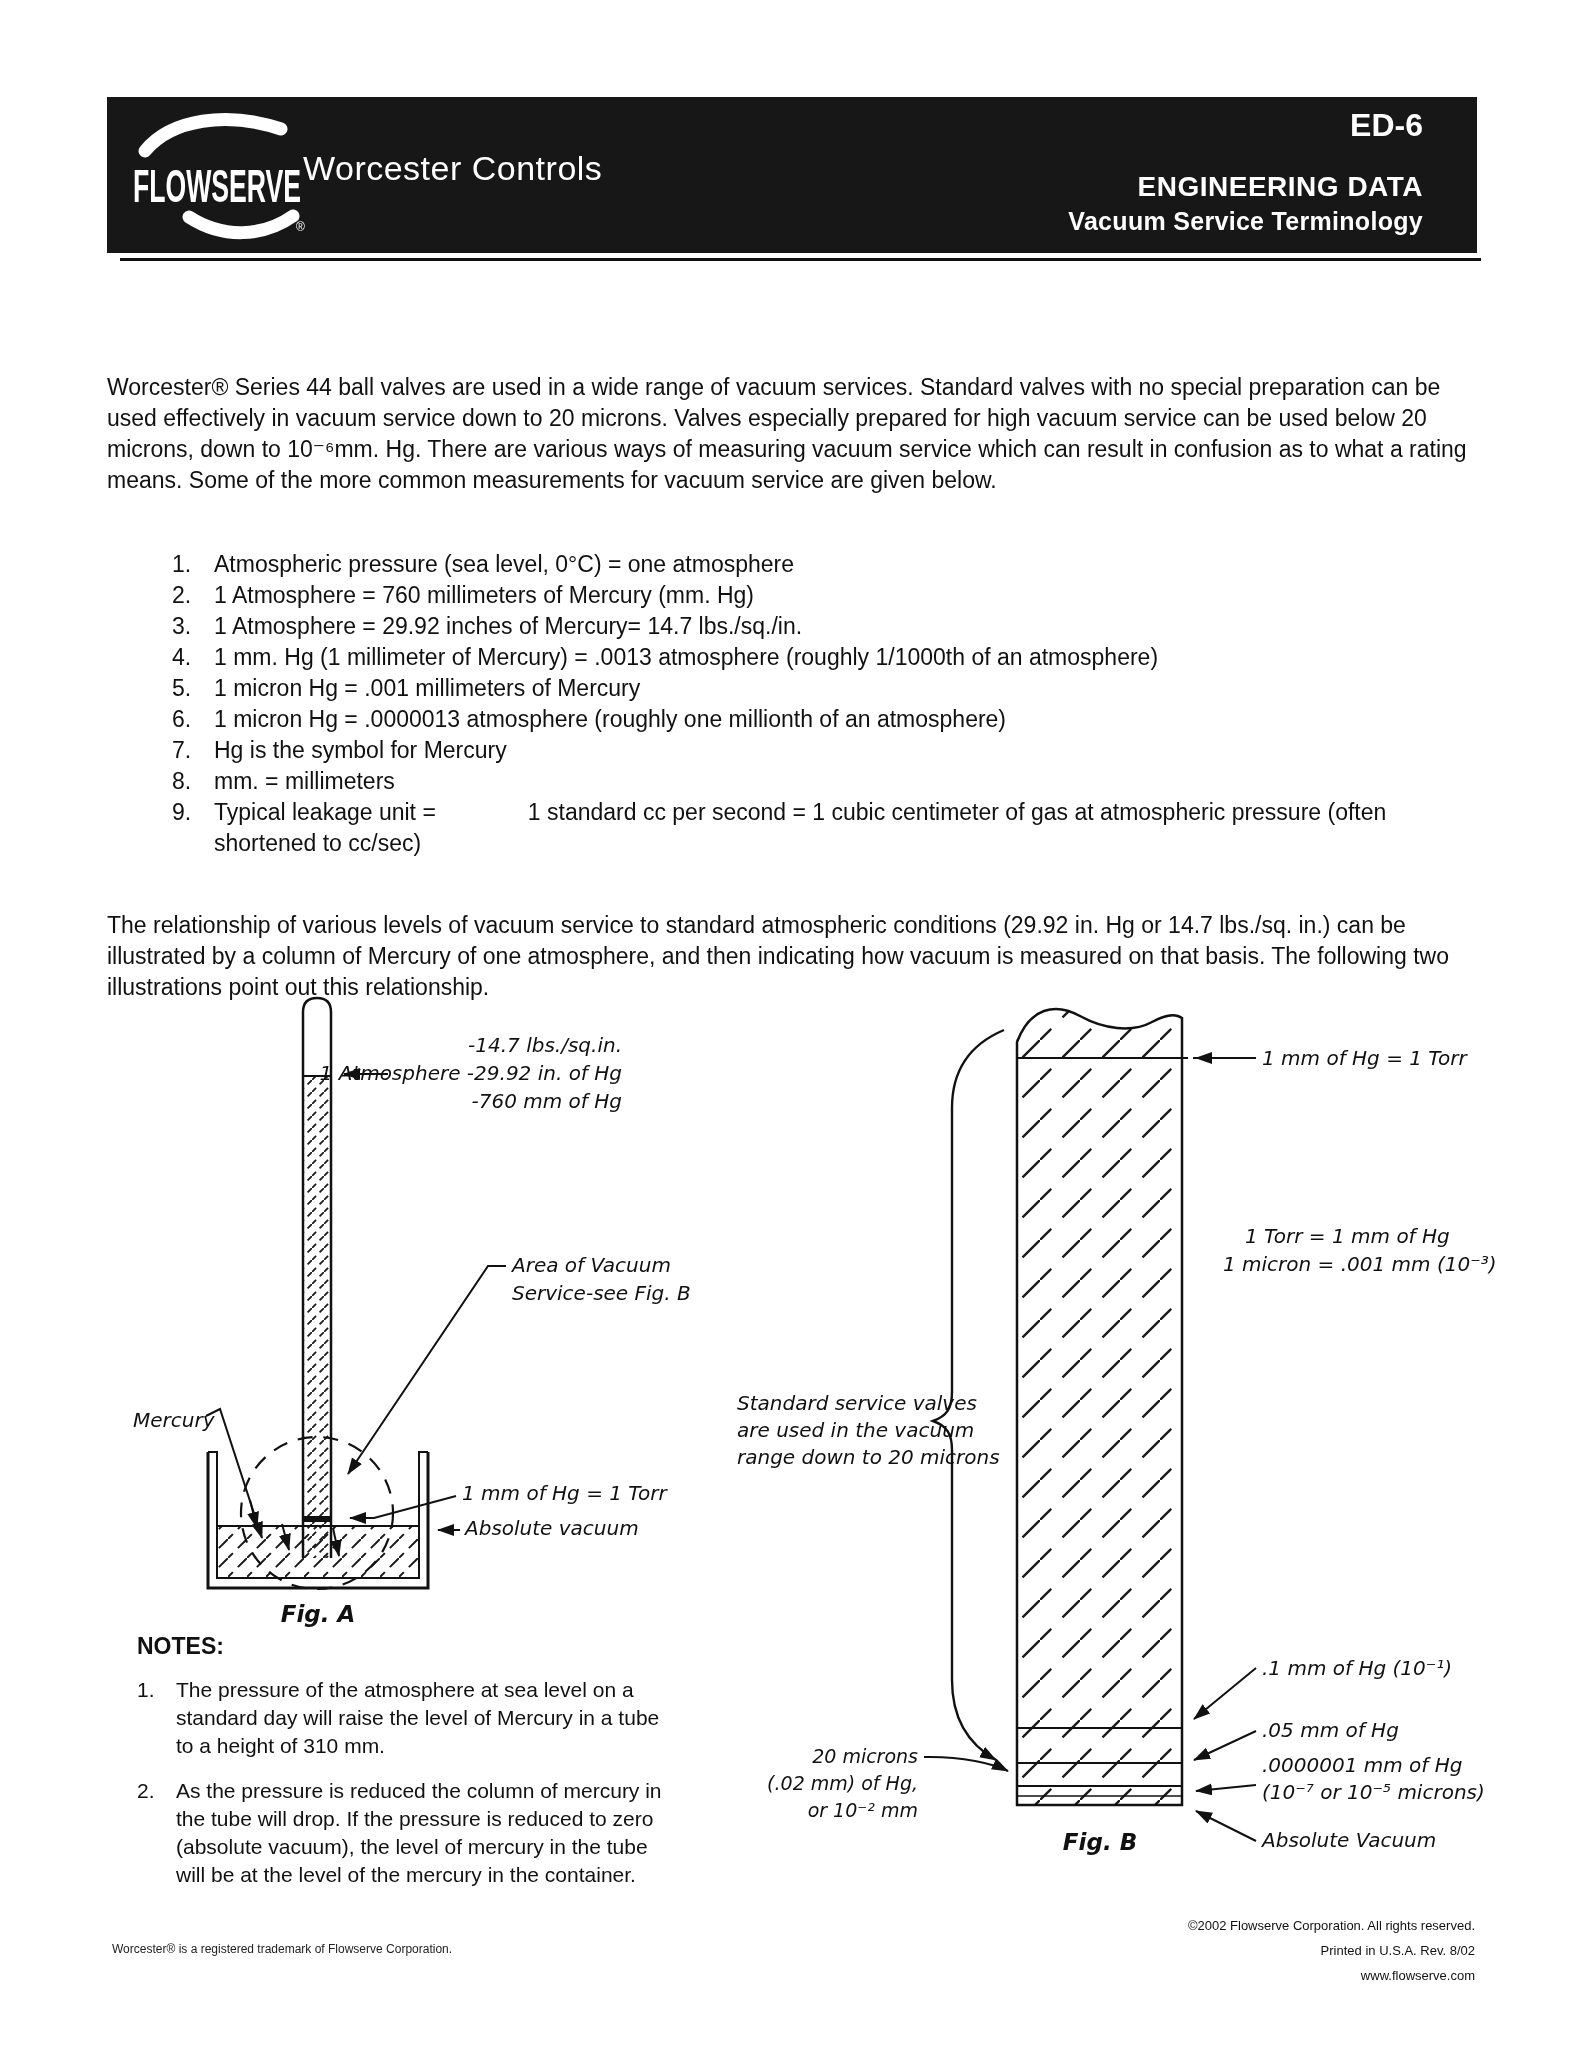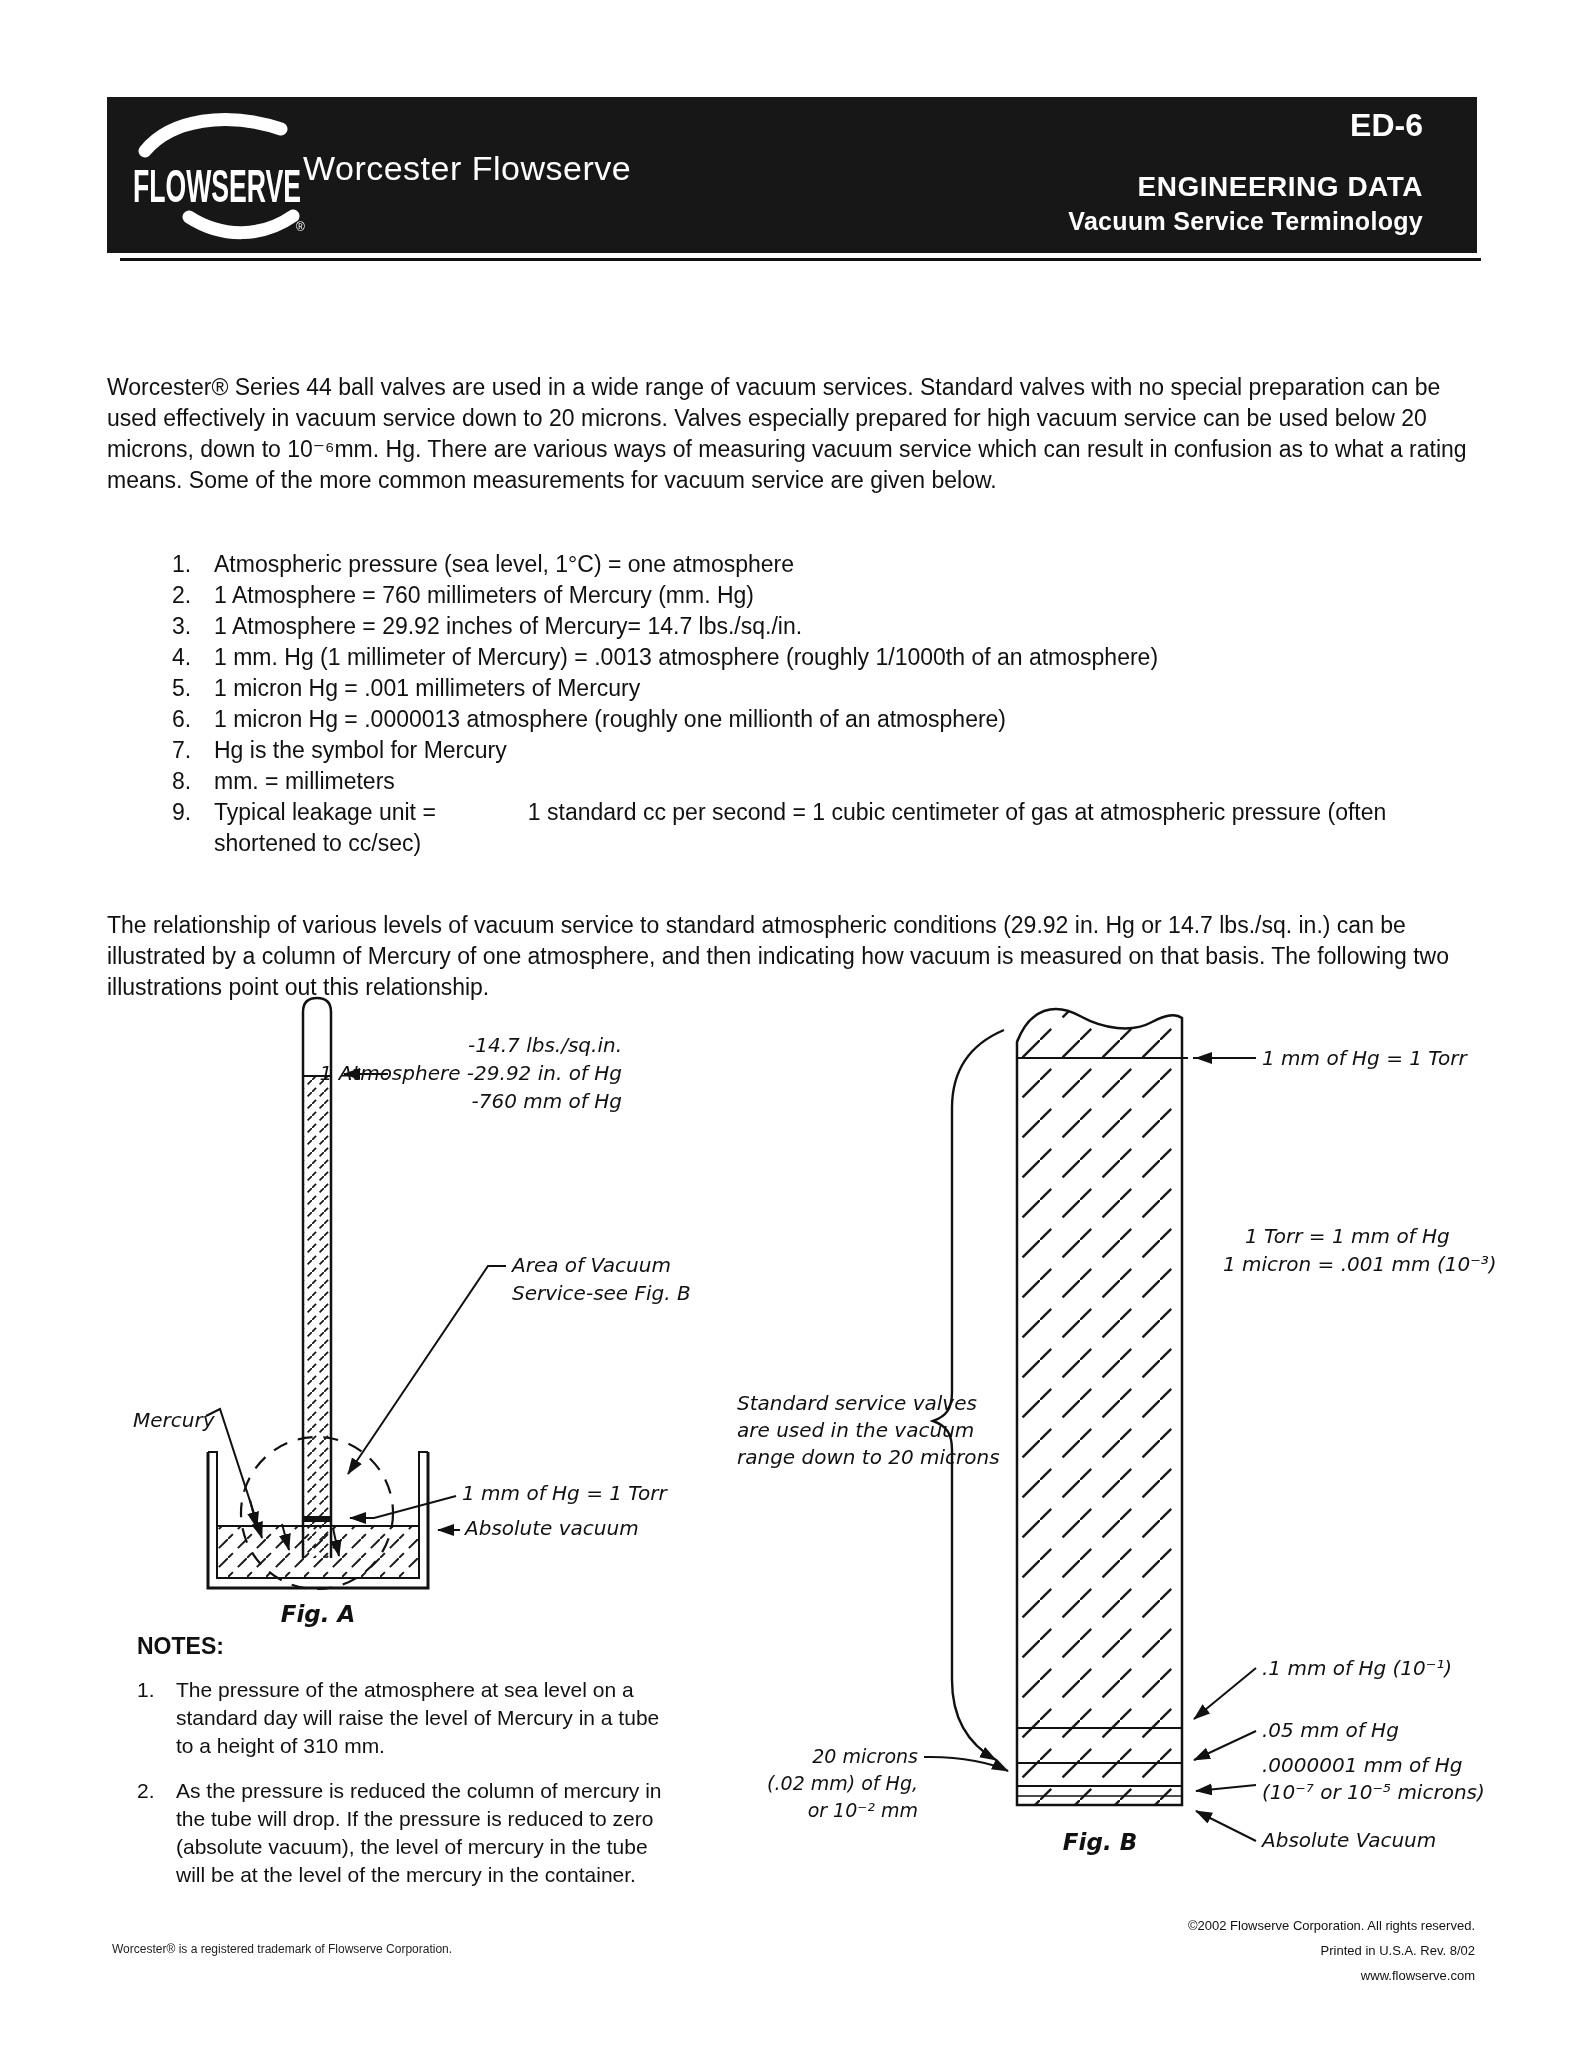--- a/index.html
+++ b/index.html
@@ -82,33 +82,33 @@
 
 <div class="page">
 
   <div class="hdr-bar">
     <svg class="logo-svg" width="178" height="138" viewBox="0 0 178 138">
       <path d="M14,42 C40,10 96,2 150,20" stroke="#fff" stroke-width="13" fill="none" stroke-linecap="round"></path>
       <text x="2" y="93" font-family="Liberation Sans, DejaVu Sans, sans-serif" font-weight="bold" font-size="47" fill="#fff" textLength="168" lengthAdjust="spacingAndGlyphs">FLOWSERVE</text>
       <path d="M58,108 C92,130 132,128 162,107" stroke="#fff" stroke-width="13" fill="none" stroke-linecap="round"></path>
       <text x="165" y="122" font-size="12" fill="#fff">®</text>
     </svg>
-    <div class="brand">Worcester Flowserve</div>
+    <div class="brand">Worcester Controls</div>
     <div class="doc-code">ED-6</div>
     <div class="doc-title">ENGINEERING DATA</div>
     <div class="doc-subtitle">Vacuum Service Terminology</div>
   </div>
   <div class="hdr-underline"></div>
 
   <div class="intro">Worcester® Series 44 ball valves are used in a wide range of vacuum services. Standard valves with no special preparation can be used effectively in vacuum service down to 20 microns. Valves especially prepared for high vacuum service can be used below 20 microns, down to 10⁻⁶mm. Hg. There are various ways of measuring vacuum service which can result in confusion as to what a rating means. Some of the more common measurements for vacuum service are given below.</div>
 
   <div class="numlist">
     <div class="row">
         <span class="num">1.</span>
-        <span class="txt">Atmospheric pressure (sea level, 1°C) = one atmosphere</span>
+        <span class="txt">Atmospheric pressure (sea level, 0°C) = one atmosphere</span>
       </div>
     <div class="row">
         <span class="num">2.</span>
         <span class="txt">1 Atmosphere = 760 millimeters of Mercury (mm. Hg)</span>
       </div>
     <div class="row">
         <span class="num">3.</span>
         <span class="txt">1 Atmosphere = 29.92 inches of Mercury= 14.7 lbs./sq./in.</span>
       </div>
     <div class="row">

